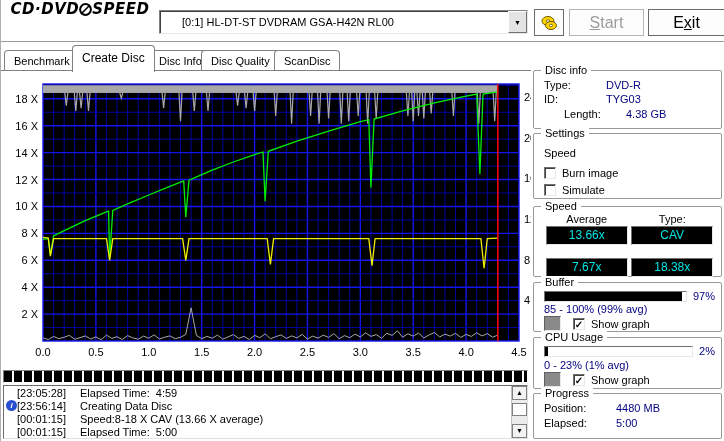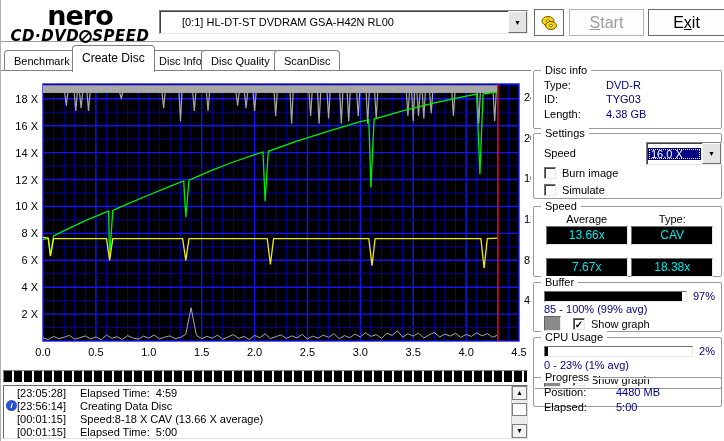--- a/index.html
+++ b/index.html
@@ -78,21 +78,20 @@
   #speed-combo .txt{background:#000080;color:#fff;outline:1px dotted #ffd;outline-offset:-2px;
                     margin:1px;padding:0 3px;}
 </style>
 </head>
 <body>
 
 <div id="app">
 
   <div id="topbar">
     <div id="logo">
-      <div class="l1">nero</div>
       <div class="l2"><span>CD·DVD</span><svg width="13" height="13" viewBox="0 0 13 13" style="vertical-align:-2px">
             <circle cx="6.5" cy="6.5" r="5.4" fill="none" stroke="#000" stroke-width="2"></circle>
             <line x1="2" y1="11" x2="11" y2="2" stroke="#000" stroke-width="1.6"></line>
           </svg><span>SPEED</span></div>
     </div>
     <div id="drive-combo" class="combo">
       <div class="txt">[0:1]   HL-DT-ST DVDRAM GSA-H42N RL00</div>
       <div class="btn">▼</div>
     </div>
     <div id="eject-btn" class="pushbtn">
@@ -267,43 +266,39 @@
   <div class="group" style="top:70px;height:59px;">
     <div class="legend">Disc info</div>
     <div class="row" style="top:8px;">
         <span class="lbl">Type:</span>
         <span class="val">DVD-R</span>
       </div>
     <div class="row" style="top:22px;">
         <span class="lbl">ID:</span>
         <span class="val">TYG03</span>
       </div>
-    <div class="row" style="top:37px;">
+    <div class="row" style="top:37px;margin-left:20px;">
         <span class="lbl">Length:</span>
         <span class="val">4.38 GB</span>
       </div>
   </div>
 
   <div class="group" style="top:133px;height:66px;">
     <div class="legend">Settings</div>
     <div class="row" style="top:13px;">
         <span>Speed</span>
       </div>
     <div class="row" style="top:33px;align-items:center;">
         <span class="cb"></span>
         <span>Burn image</span>
       </div>
     <div class="row" style="top:50px;align-items:center;">
         <span class="cb"></span>
         <span>Simulate</span>
       </div>
-  </div>
-  <div id="speed-combo" class="combo">
-    <div class="txt">16.0 X</div>
-    <div class="btn">▼</div>
   </div>
 
   <div class="group" style="top:206px;height:71px;">
     <div class="legend">Speed</div>
     <div class="row" style="top:6px;justify-content:space-around;">
       <span class="lcd-col">Average</span>
       <span class="lcd-col">Type:</span>
     </div>
     <div class="row" style="top:19px;justify-content:space-around;">
       <span class="lcd">13.66x</span>
@@ -340,21 +335,21 @@
       <span class="navy">2%</span>
     </div>
     <div class="row navy" style="top:21px;">0 - 23% (1% avg)</div>
     <div class="row" style="top:34px;align-items:center;">
       <span class="swatch"></span>
       <span class="cb">✓</span>
       <span>Show graph</span>
     </div>
   </div>
 
-  <div class="group" style="top:377px;height:30px;">
+  <div class="group" style="top:393px;height:46px;">
     <div class="legend">Progress</div>
     <div class="row" style="top:8px;">
         <span class="lbl" style="width:72px">Position:</span>
         <span class="val">4480 MB</span>
       </div>
     <div class="row" style="top:23px;">
         <span class="lbl" style="width:72px">Elapsed:</span>
         <span class="val">5:00</span>
       </div>
   </div>

